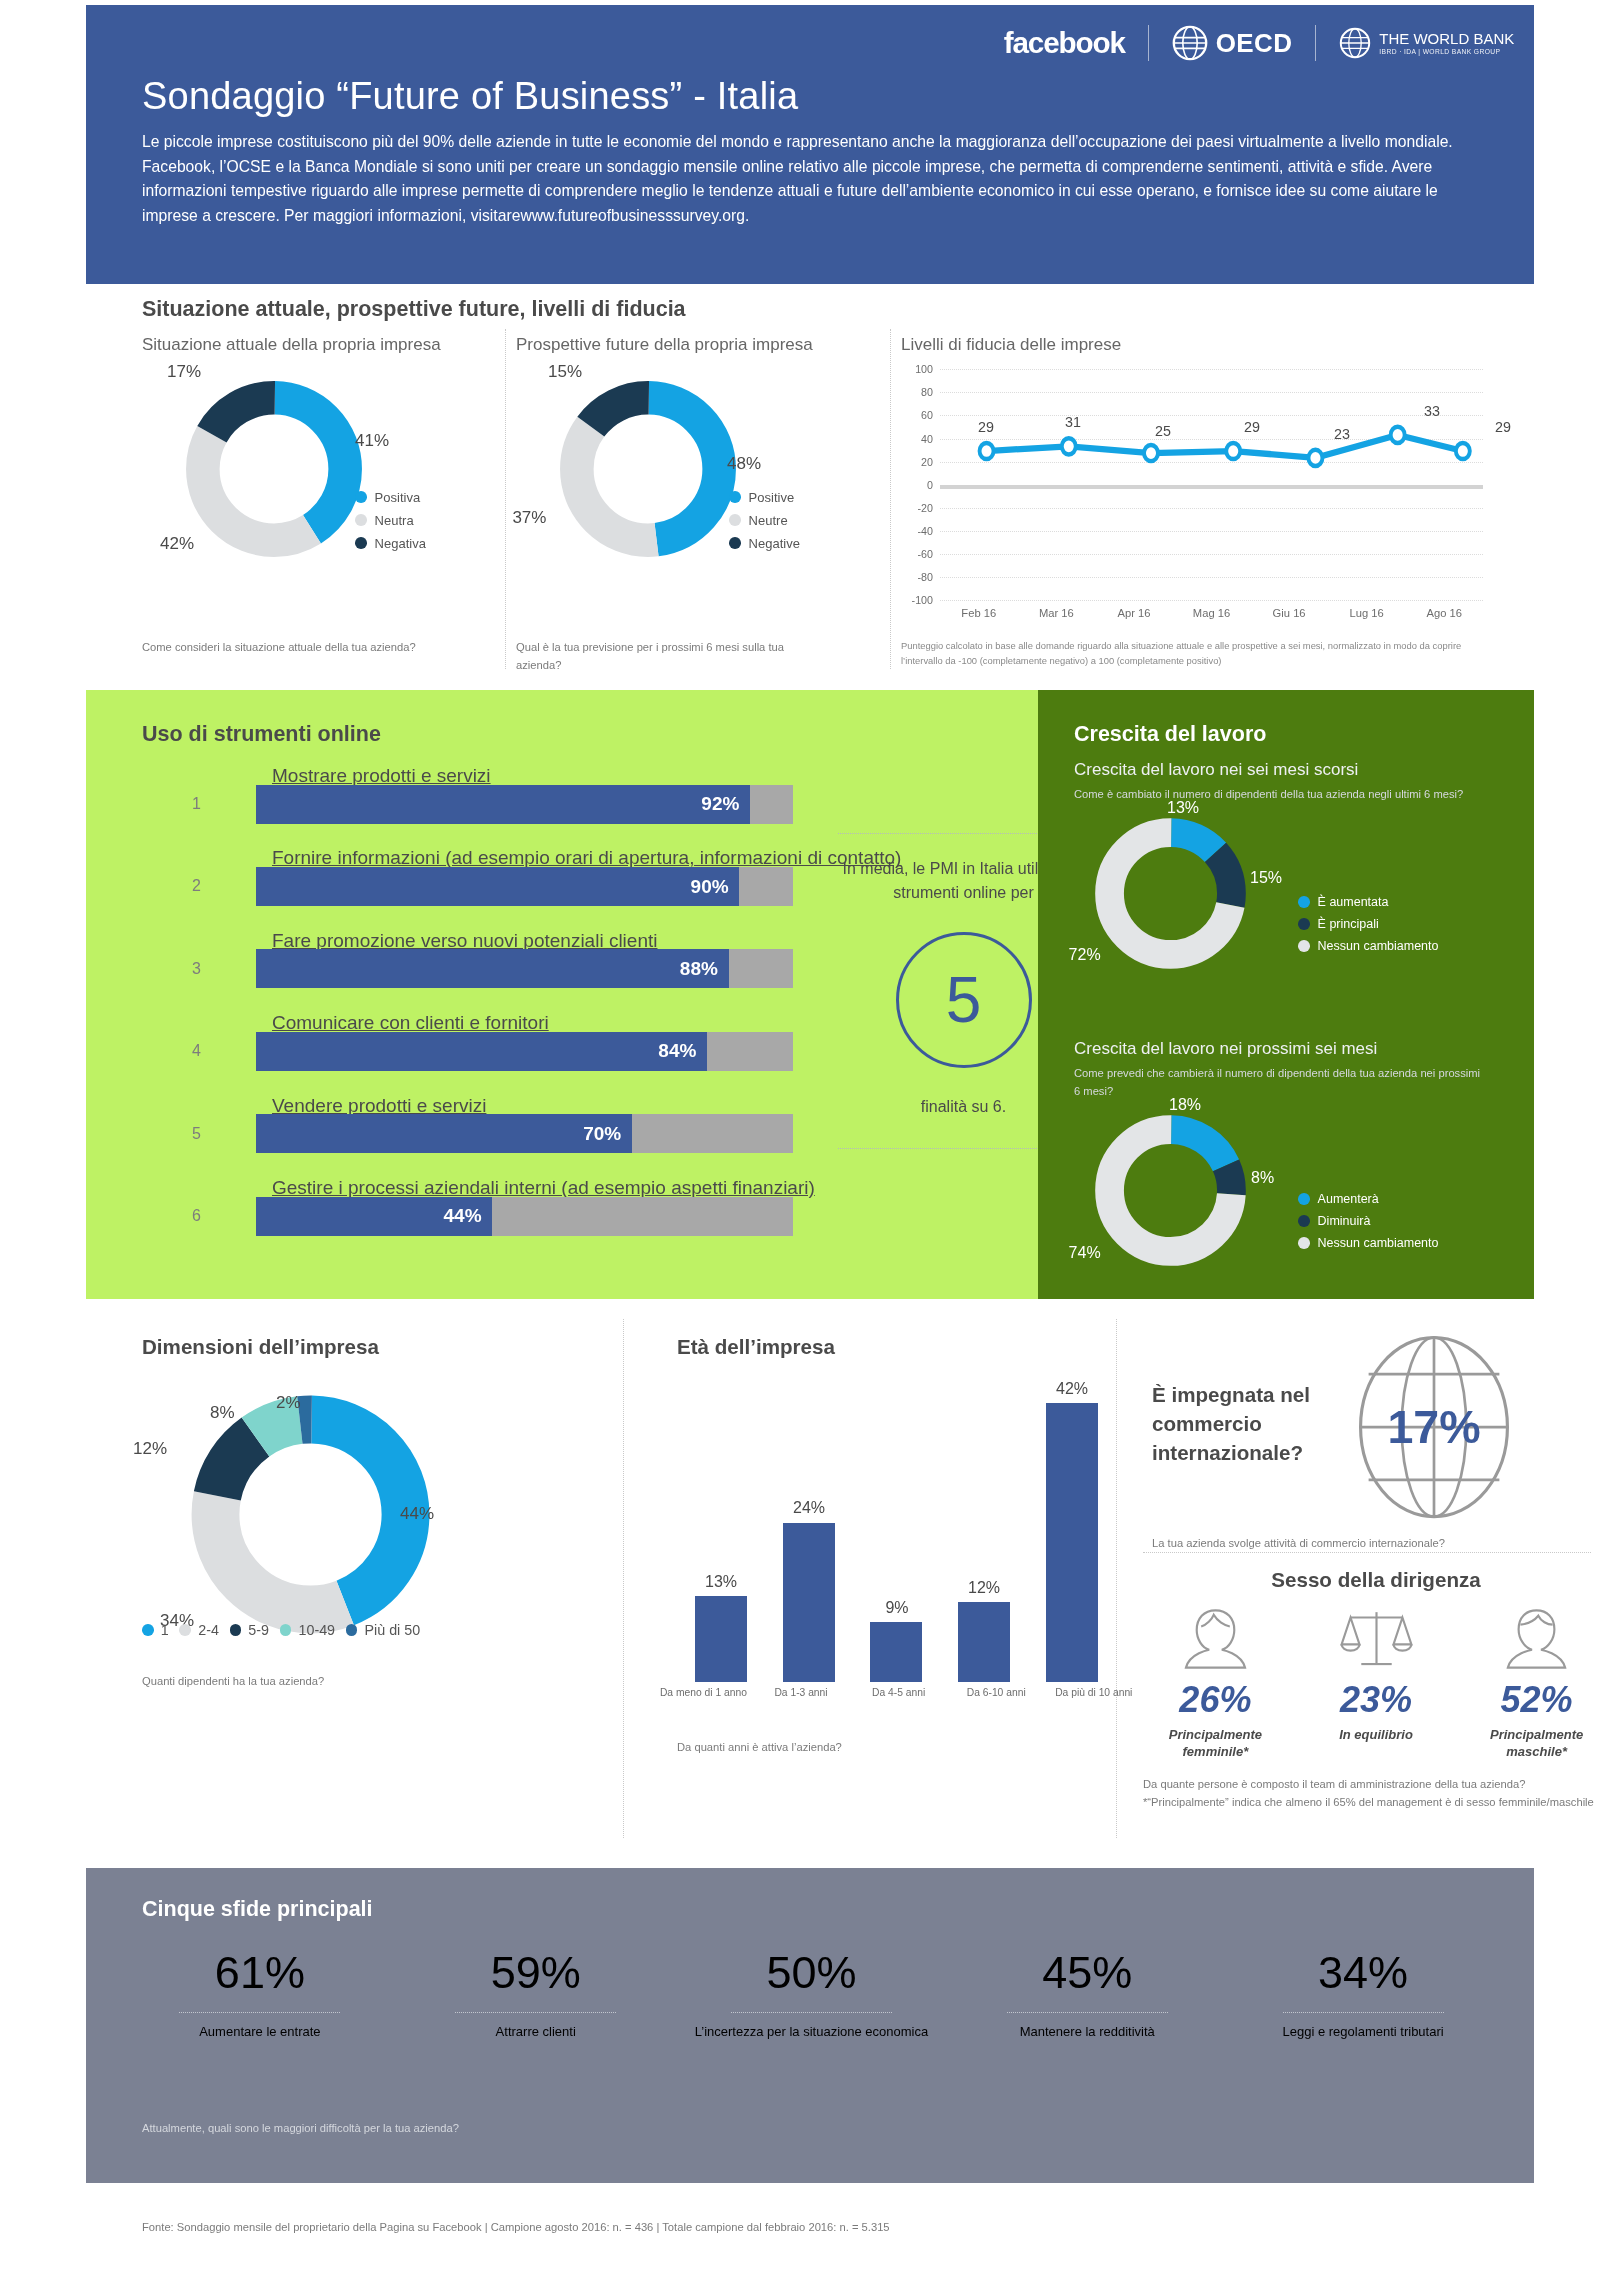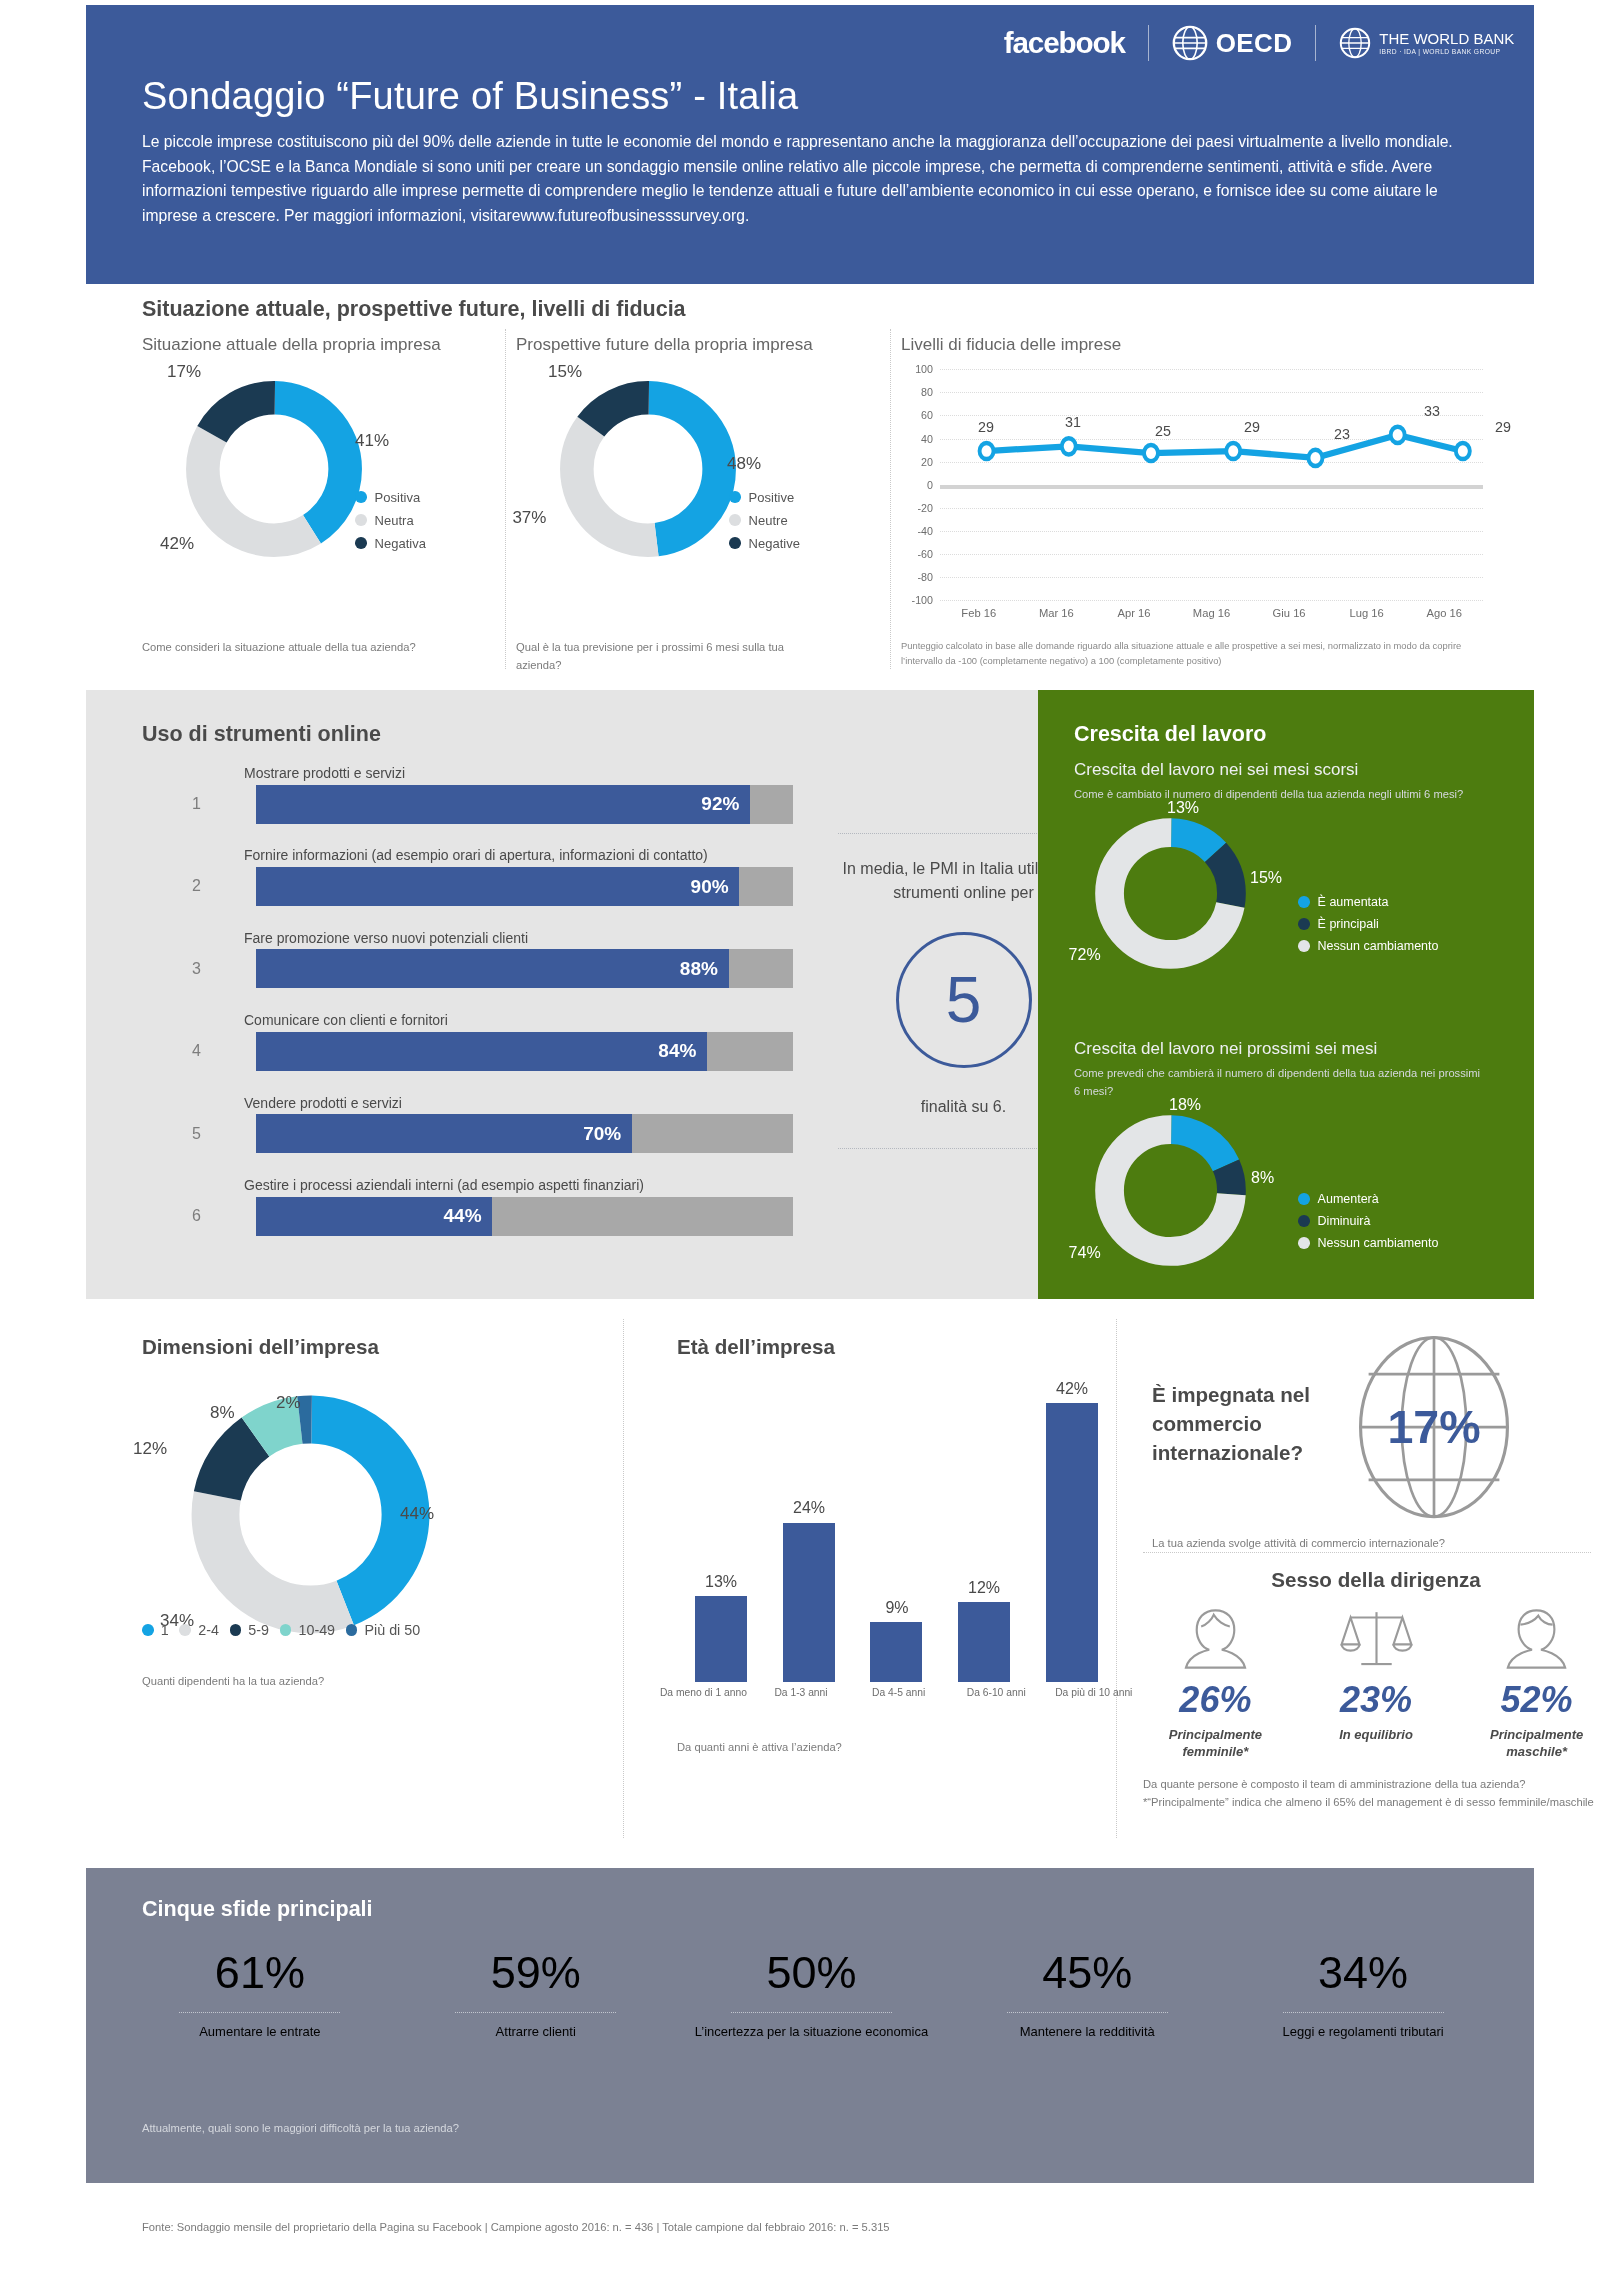--- a/index.html
+++ b/index.html
@@ -87,30 +87,30 @@
   .grid-line { position: absolute; left: 0; right: 0; height: 0;
                border-top: 1.8px dotted #dcdcdc; }
   .zero-line { position: absolute; left: 0; right: 0; height: 4.5px; background: #d3d3d3; }
   .lc-x { position: absolute; left: 39px; top: 238px; right: 0; display: flex; }
   .lc-x span { flex: 1; text-align: center; font-size: 11.2px; color: #6d6d6d; }
   .lc-note { position: absolute; left: 0; top: 269px; width: 591px;
              font-size: 9.4px; color: #8a8a8a; line-height: 1.6; }
 
   
   .sec2 { position: absolute; left: 86px; top: 690px; width: 1448px; height: 609px; }
-  .sec2-left { position: absolute; left: 0; top: 0; width: 952px; height: 609px; background: #e5e5e5; }
+  .sec2-left { position: absolute; left: 0; top: 0; width: 952px; height: 609px; background: #bef264; }
   .sec2-right { position: absolute; left: 952px; top: 0; width: 496px; height: 609px; background: #4d7c0f; }
 
   .sec2-left h2 { position: absolute; left: 56px; top: 32px;
                   font-size: 21.5px; font-weight: bold; color: #4a4a4a; }
 
   .bars { position: absolute; left: 106px; top: 75px; width: 502px; }
   .bar-block { position: relative; margin-bottom: 5.4px; height: 77px; }
-  .bar-lbl { position: absolute; left: 52px; top: 0; font-size: 14px; color: #4a4a4a;
-             white-space: nowrap; }
+  .bar-lbl { position: absolute; left: 80px; top: 0; font-size: 19px; color: #4a4a4a;
+             white-space: nowrap; text-decoration: underline; }
   .bar-num { position: absolute; left: 0; top: 39px; font-size: 16px; color: #7d7d7d;
              transform: translateY(-50%); }
   .bar-track { position: absolute; left: 64px; top: 19.7px; width: 537px; height: 39px;
                background: #a8a8a8; }
   .bar-fill { position: absolute; left: 0; top: 0; height: 39px; background: #3c5a9a;
               display: flex; align-items: center; justify-content: flex-end; }
   .bar-fill span { color: #ffffff; font-size: 19px; font-weight: bold; padding-right: 10.7px; }
 
   .sec2-q { position: absolute; left: 0; top: 553px; font-size: 11.2px; color: #7b7b7b; }
 

